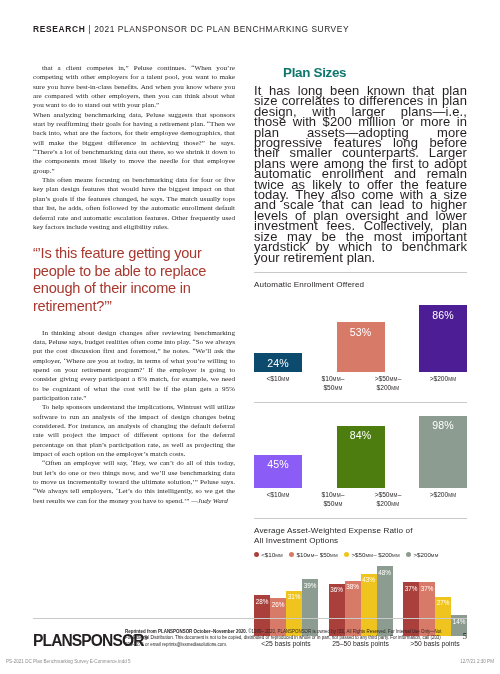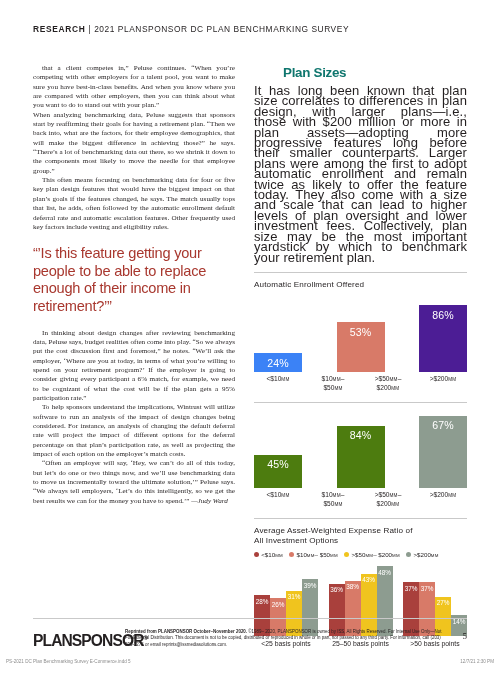--- a/index.html
+++ b/index.html
@@ -174,21 +174,21 @@
 
     <div class="plan-title">Plan Sizes</div>
     <div class="plan-body">It has long been known that plan size correlates to differences in plan design, with larger plans—i.e., those with $200 million or more in plan assets—adopting more progressive features long before their smaller counterparts. Larger plans were among the first to adopt automatic enrollment and remain twice as likely to offer the feature today. They also come with a size and scale that can lead to higher levels of plan oversight and lower investment fees. Collectively, plan size may be the most important yardstick by which to benchmark your retirement plan.</div>
 
     <div class="rule"></div>
 
     <div class="barchart">
       <div class="chart-title">Automatic Enrollment Offered</div>
       <div class="bars" id="chart1-bars">
           <div class="barslot">
-            <div class="bar" style="height: 18.72px; background: #3b82f6;">
+            <div class="bar" style="height: 18.72px; background: #0c4a6e;">
               <span class="val">24%</span>
             </div>
           </div>
           <div class="barslot">
             <div class="bar" style="height: 50px; background: rgb(216, 122, 104);">
               <span class="val">53%</span>
             </div>
           </div>
           <div class="barslot">
             <div class="bar" style="height: 67.08px; background: #4c1d95;">
@@ -212,32 +212,32 @@
             <div>&gt;$200<span class="mm">MM</span></div>
           </div>
         </div>
     </div>
 
     <div class="rule"></div>
 
     <div class="barchart">
       <div class="bars" id="chart2-bars">
           <div class="barslot">
-            <div class="bar" style="height: 33.3px; background: #4d7c0f; text-align: center;">
+            <div class="bar" style="height: 33.3px; background: #8b5cf6; text-align: center;">
               <span class="val">45%</span>
             </div>
           </div>
           <div class="barslot">
             <div class="bar" style="height: 62.16px; background: #4d7c0f;">
               <span class="val">84%</span>
             </div>
           </div>
           <div class="barslot">
             <div class="bar" style="height: 72.52px; background: rgb(141, 156, 144);">
-              <span class="val">67%</span>
+              <span class="val">98%</span>
             </div>
           </div>
         </div>
       <div class="xlabels" id="chart2-labels">
           <div class="xlab">
             <div>&lt;$10<span class="mm">MM</span></div>
           </div>
           <div class="xlab">
             <div>$10<span class="mm">MM</span>–</div>
             <div>$50<span class="mm">MM</span></div>

